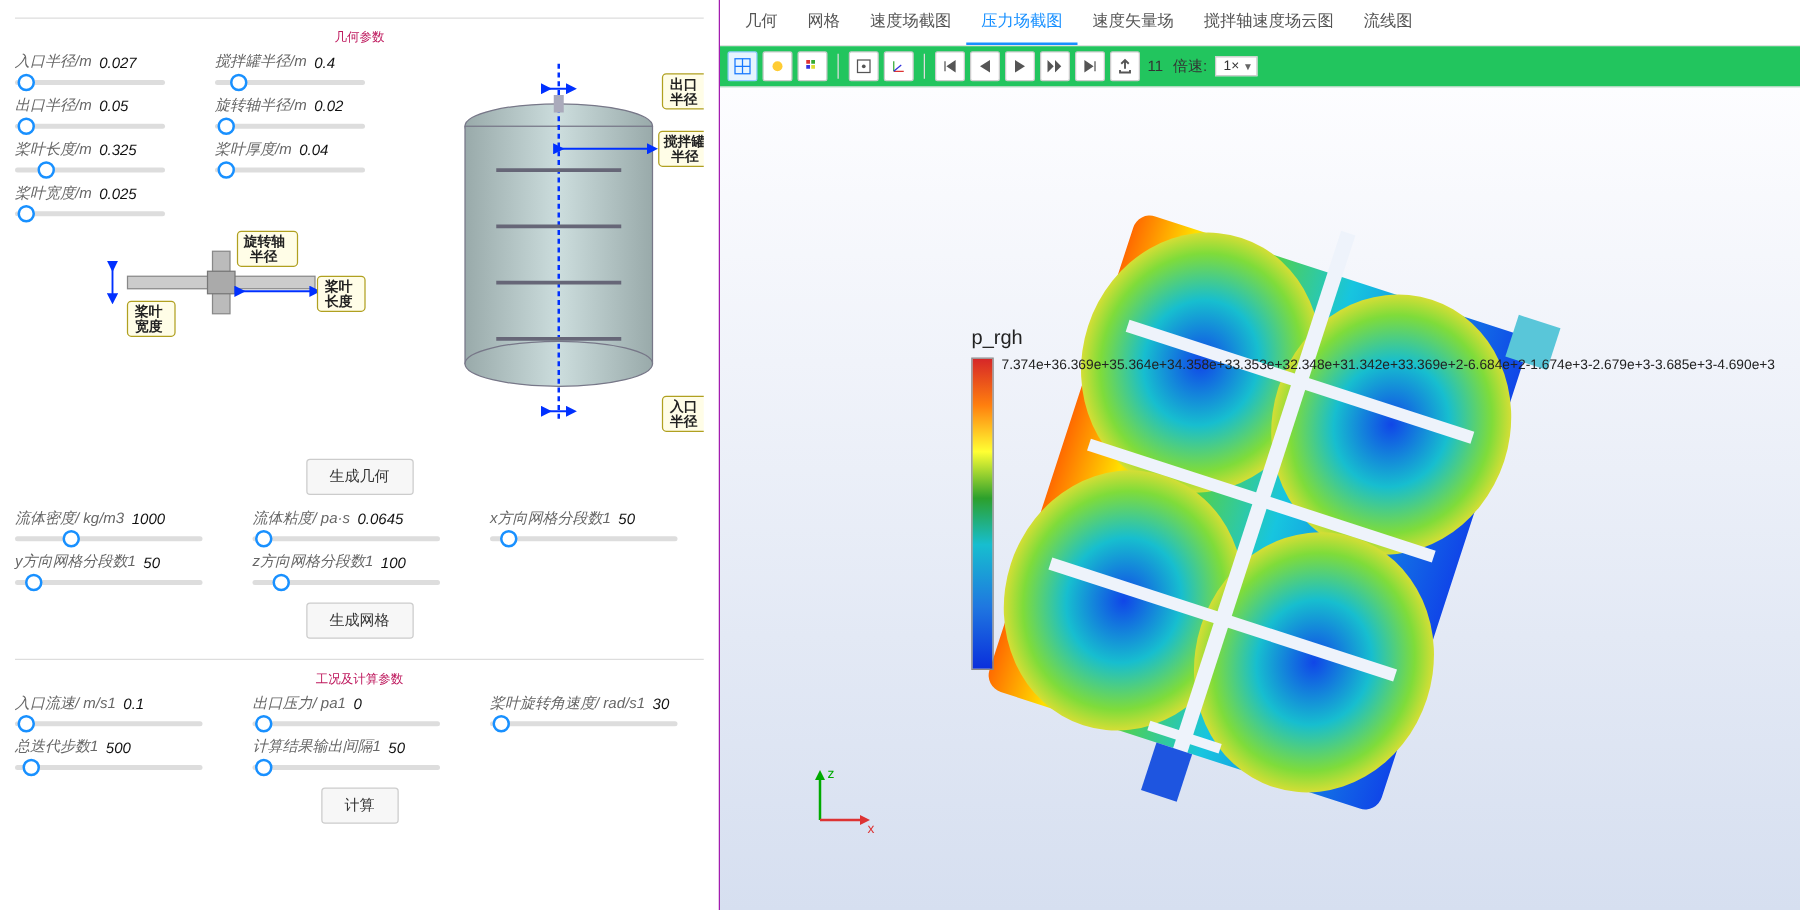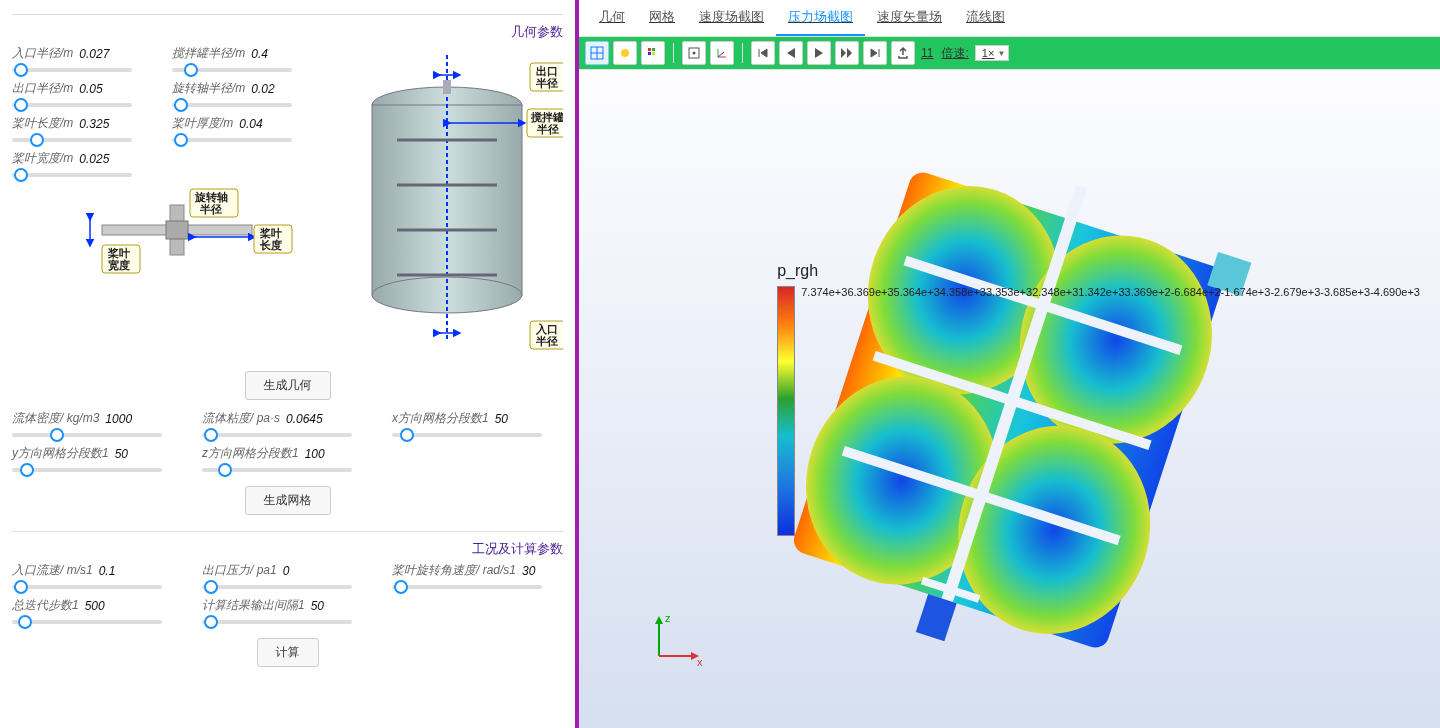--- a/index.html
+++ b/index.html
@@ -1,41 +1,41 @@
 <!DOCTYPE html>
 <html><head>
 <meta charset="utf-8">
 <style>
 * { box-sizing: border-box; margin: 0; padding: 0; }
 body { font-family: "Microsoft YaHei", Arial, sans-serif; font-size: 12px; color: #333; background: #fff; }
 .container { display: flex; width: 1440px; height: 728px; }
 
 
 .left-panel { width: 575px; padding: 8px 12px; overflow-y: auto; }
-.section-title { text-align: right; font-size: 13px; color: #4c1d95; padding: 8px 0 4px; border-top: 1px solid #ddd; margin-top: 6px; }
+.section-title { text-align: center; font-size: 10px; color: #be185d; padding: 8px 0 4px; border-top: 1px solid #ddd; margin-top: 6px; }
 .section-title:first-child { border-top: 1px solid #ddd; }
 
 .param-grid { display: flex; flex-wrap: wrap; gap: 0 20px; font-style: italic; }
 .param { display: flex; flex-direction: column; margin-bottom: 8px; }
 .param-row { display: flex; align-items: center; gap: 6px; margin-bottom: 2px; }
 .param-label { color: #666; }
 .param-value { color: #111; font-weight: 500; }
 .slider-track { position: relative; width: 120px; height: 4px; background: #ddd; border-radius: 2px; margin-top: 4px; }
 .slider-thumb { position: absolute; top: -5px; width: 14px; height: 14px; border-radius: 50%; background: #fff; border: 2px solid #1890ff; }
 .slider-wide .slider-track { width: 150px; }
 
 .geom-area { display: flex; gap: 10px; }
 .geom-left { width: 320px; }
 .tank-svg { flex: 1; }
 
 .btn-wrap { text-align: center; padding: 6px 0 10px; }
 .btn { display: inline-block; padding: 5px 18px; border: 1px solid #ccc; background: #f7f7f7; border-radius: 3px; cursor: pointer; font-size: 12px; }
 
 
-.right-panel { flex: 1; border-left: 4px solid #a21caf; display: flex; flex-direction: column; text-decoration: underline; }
+.right-panel { flex: 1; border-left: 1px solid #a21caf; display: flex; flex-direction: column; }
 .tabs { display: flex; border-bottom: 1px solid #e0e0e0; padding-left: 8px; }
 .tab { padding: 8px 12px; cursor: pointer; color: #555; font-size: 13px; }
 .tab.active { color: #1890ff; border-bottom: 2px solid #1890ff; }
 
 .toolbar { display: flex; align-items: center; gap: 4px; padding: 4px 6px; background: #22c55e; border-bottom: 1px solid #e0e0e0; }
 .tool-btn { width: 24px; height: 24px; border: 1px solid #ccc; background: #fff; border-radius: 2px; display: flex; align-items: center; justify-content: center; cursor: pointer; font-size: 11px; }
 .tool-btn.active { background: #e6f4ff; border-color: #91caff; }
 .tool-sep { width: 1px; height: 20px; background: #ddd; margin: 0 4px; }
 .tool-text { font-size: 12px; color: #333; padding: 0 2px; }
 .speed-select { border: 1px solid #ccc; padding: 1px 14px 1px 6px; background: #fff; font-size: 11px; position: relative; }
@@ -303,20 +303,21 @@
     <div class="btn-wrap"><span class="btn">计算</span></div>
   </div>
 
   <div class="right-panel">
     <div class="tabs">
       <div class="tab">几何</div>
       <div class="tab">网格</div>
       <div class="tab">速度场截图</div>
       <div class="tab active">压力场截图</div>
       <div class="tab">速度矢量场</div>
+      <div class="tab">搅拌轴速度场云图</div>
       <div class="tab">流线图</div>
     </div>
 
     <div class="toolbar">
       <div class="tool-btn active">
           <svg width="14" height="14">
             <rect x="1" y="1" width="12" height="12" fill="none" stroke="#1677ff"></rect>
             <line x1="7" y1="1" x2="7" y2="13" stroke="#1677ff"></line>
             <line x1="1" y1="7" x2="13" y2="7" stroke="#1677ff"></line>
           </svg>

